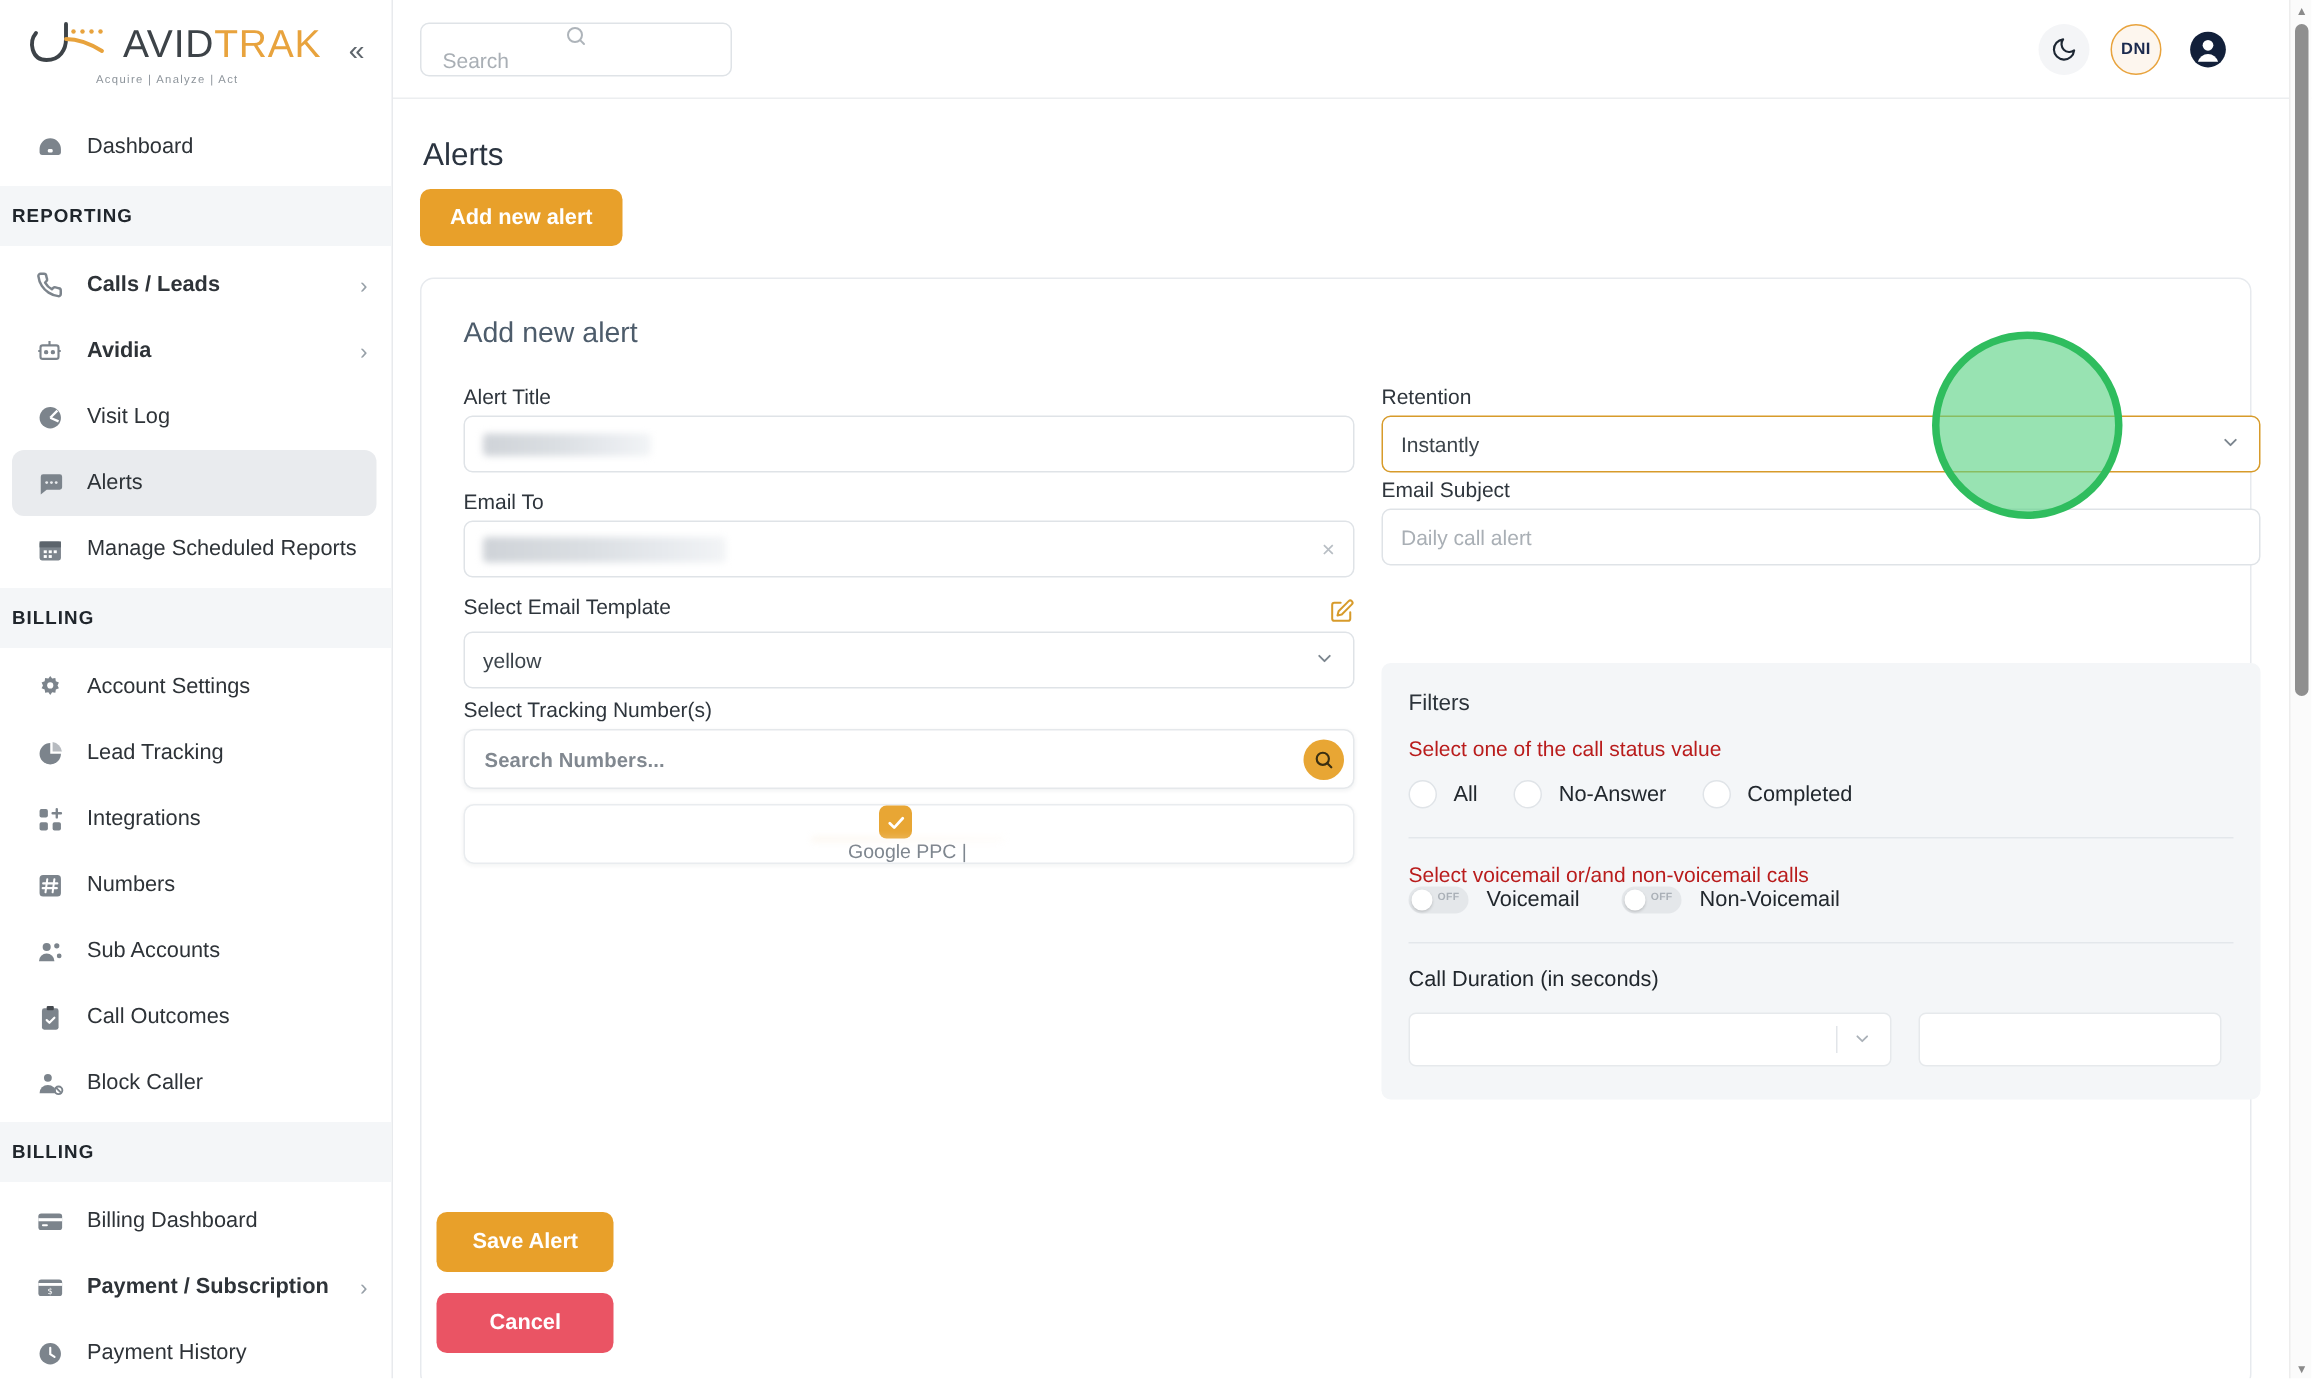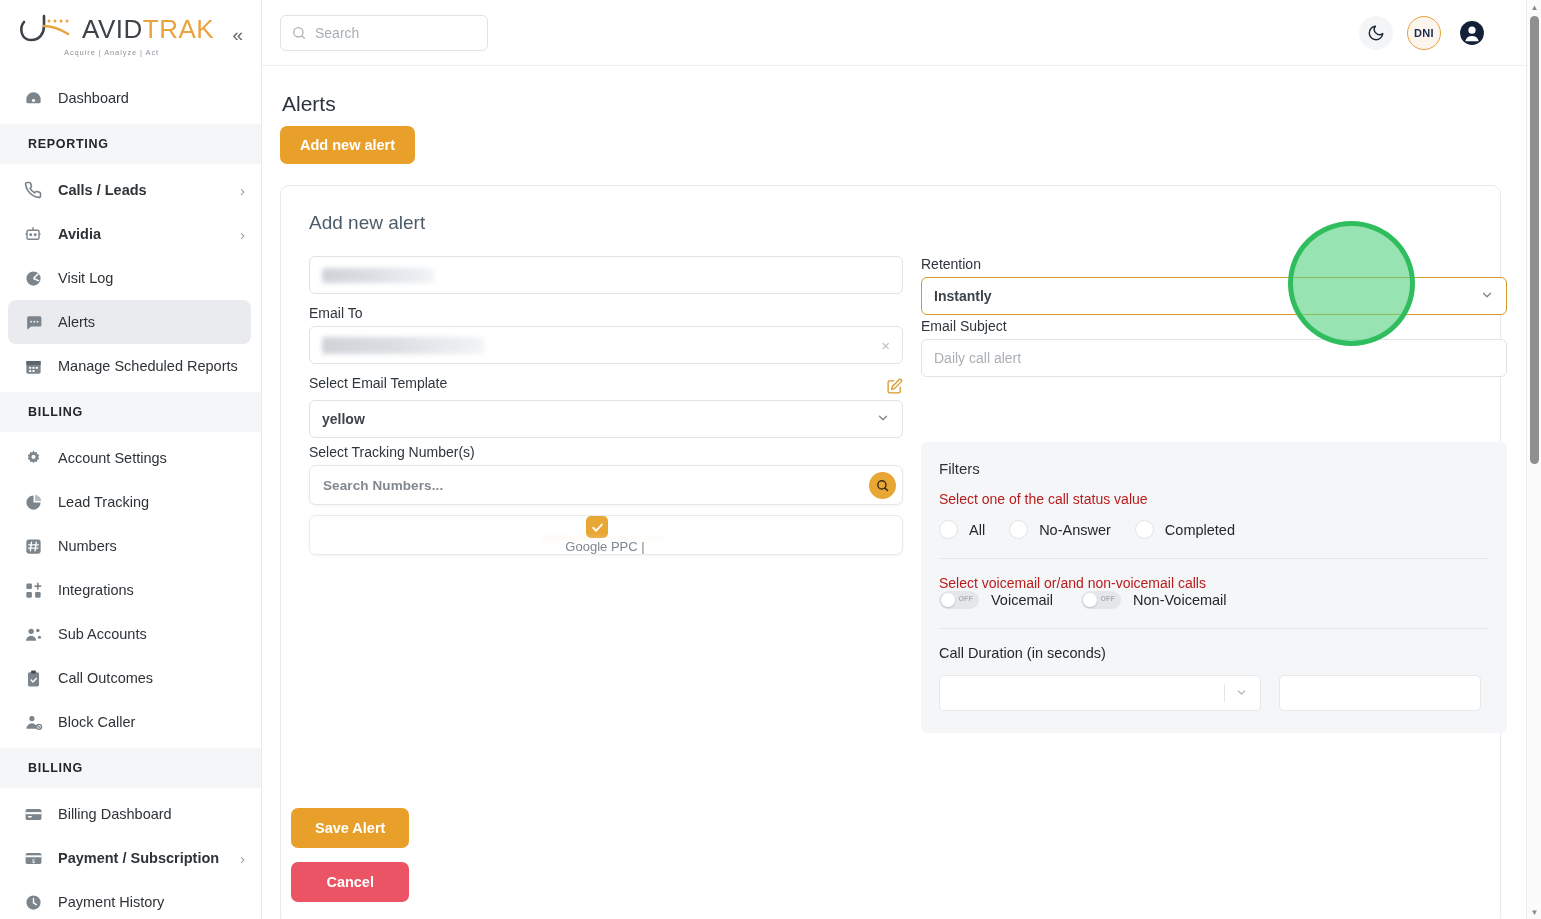--- a/index.html
+++ b/index.html
@@ -33,21 +33,21 @@
     margin-top: 2px; margin-left: 46px; white-space: nowrap;
   }
   .collapse-btn {
     color: #5f666d; font-size: 19px; line-height: 1;
     cursor: pointer; padding: 4px; margin-left: 4px;
   }
 
   .nav-section-label {
     background: #f4f6f8; color: #20262c;
     font-size: 12.5px; font-weight: 700; letter-spacing: .7px;
-    padding: 13px 0 13px 28px;
+    padding: 13px 0 13px 8px;
   }
   .nav-item {
     display: flex; align-items: center; height: 44px;
     padding: 0 16px 0 22px; color: #2e3338; font-size: 14.5px;
     cursor: pointer; position: relative;
   }
   .nav-item .ico {
     width: 22px; height: 22px; margin-right: 14px;
     display: flex; align-items: center; justify-content: center;
     color: #7c848c; flex: 0 0 22px;
@@ -64,21 +64,21 @@
     flex: 1; height: 919px; background: #ffffff;
     position: relative; overflow: hidden;
   }
   .topbar {
     height: 66px; border-bottom: 1px solid #eceef0;
     display: flex; align-items: center; padding: 0 52px 0 18px;
     background: #fff;
   }
   .search-box {
     width: 208px; height: 36px; border: 1px solid #dfe3e7; border-radius: 6px;
-    display: flex; align-items: center; padding: 0 10px; background: #fff;
+    display: flex; align-items: center; padding: 0 10px; background: #fff; flex-direction: column;
   }
   .search-box svg { color: #aeb4ba; flex: 0 0 16px; }
   .search-box input {
     border: none; outline: none; font-size: 14px; color: #50565c;
     margin-left: 8px; width: 100%; font-family: "Liberation Sans", sans-serif;
     background: transparent;
   }
   .search-box input::placeholder { color: #a9afb5; }
   .topbar-spacer { flex: 1; }
   .tb-icon {
@@ -141,21 +141,20 @@
     width: 128px; height: 14px;
     background: linear-gradient(90deg,#f6e3c9,#faecd9 50%,#fdf6ee);
     filter: blur(2.6px);
   }
 
   .select {
     width: 100%; height: 38px; border: 1px solid #dfe3e7; border-radius: 6px;
     background: #fff; display: flex; align-items: center;
     padding: 0 12px; font-size: 14px; color: #3c444b; justify-content: space-between;
     cursor: pointer;
-    font-weight: bold;
   }
   .select.focused { border: 1px solid #d79b2b; }
   .select .chev { color: #7b858e; font-size: 13px; line-height: 1; }
 
   .tmpl-label-row { display: flex; align-items: flex-end; justify-content: space-between; margin-bottom: 5px; }
   .edit-icon { color: #d79b2b; cursor: pointer; line-height: 0; }
 
   .search-numbers {
     width: 100%; height: 40px; border: 1px solid #e5e8eb; border-radius: 7px;
     background: #fff; display: flex; align-items: center; padding: 0 6px 0 13px;
@@ -374,36 +373,36 @@
           <svg width="19" height="19" viewBox="0 0 24 24" fill="currentColor">
             <path d="M12 3a9 9 0 1 0 9 9h-9z"></path>
             <path d="M14 2.2A9 9 0 0 1 21.8 10H14z" opacity=".55"></path>
           </svg>
         </span>
         <span class="lbl">Lead Tracking</span>
       </div>
       <div class="nav-item">
         <span class="ico">
           <svg width="19" height="19" viewBox="0 0 24 24" fill="currentColor">
-            <rect x="3" y="3" width="18" height="18" rx="3"></rect>
-            <path d="M9.5 6.5 8 17.5M15.5 6.5 14 17.5M6 10h12M5.6 14h12" stroke="#fff" stroke-width="1.7" stroke-linecap="round"></path>
-          </svg>
-        </span>
-        <span class="lbl">Numbers</span>
-      </div>
-      <div class="nav-item">
-        <span class="ico">
-          <svg width="19" height="19" viewBox="0 0 24 24" fill="currentColor">
             <rect x="3" y="3" width="7" height="7" rx="1.6"></rect>
             <rect x="3" y="14" width="7" height="7" rx="1.6"></rect>
             <rect x="14" y="14" width="7" height="7" rx="1.6"></rect>
             <path d="M17.5 3v7M14 6.5h7" stroke="currentColor" stroke-width="2" stroke-linecap="round"></path>
           </svg>
         </span>
         <span class="lbl">Integrations</span>
+      </div>
+      <div class="nav-item">
+        <span class="ico">
+          <svg width="19" height="19" viewBox="0 0 24 24" fill="currentColor">
+            <rect x="3" y="3" width="18" height="18" rx="3"></rect>
+            <path d="M9.5 6.5 8 17.5M15.5 6.5 14 17.5M6 10h12M5.6 14h12" stroke="#fff" stroke-width="1.7" stroke-linecap="round"></path>
+          </svg>
+        </span>
+        <span class="lbl">Numbers</span>
       </div>
       <div class="nav-item">
         <span class="ico">
           <svg width="19" height="19" viewBox="0 0 24 24" fill="currentColor">
             <circle cx="9" cy="8" r="3.4"></circle>
             <path d="M2.5 20a6.5 6.5 0 0 1 13 0z"></path>
             <circle cx="17.5" cy="7" r="2.2"></circle>
             <circle cx="19.5" cy="15.5" r="2"></circle>
           </svg>
         </span>
@@ -496,20 +495,21 @@
     <div class="content">
       <h1 class="page-title">Alerts</h1>
       <button class="btn btn-orange add-new-alert-btn">Add new alert</button>
 
       <div class="card">
         <div class="card-title">Add new alert</div>
 
         <div class="cols">
 
           <div class="col-left">
+            <label class="fld-label">Alert Title</label>
             <div class="input gapped">
               <span class="redact r1"></span>
             </div>
 
             <label class="fld-label">Email To</label>
             <div class="input gapped">
               <span class="redact r2"></span>
               <span class="clear-x">×</span>
             </div>
 

